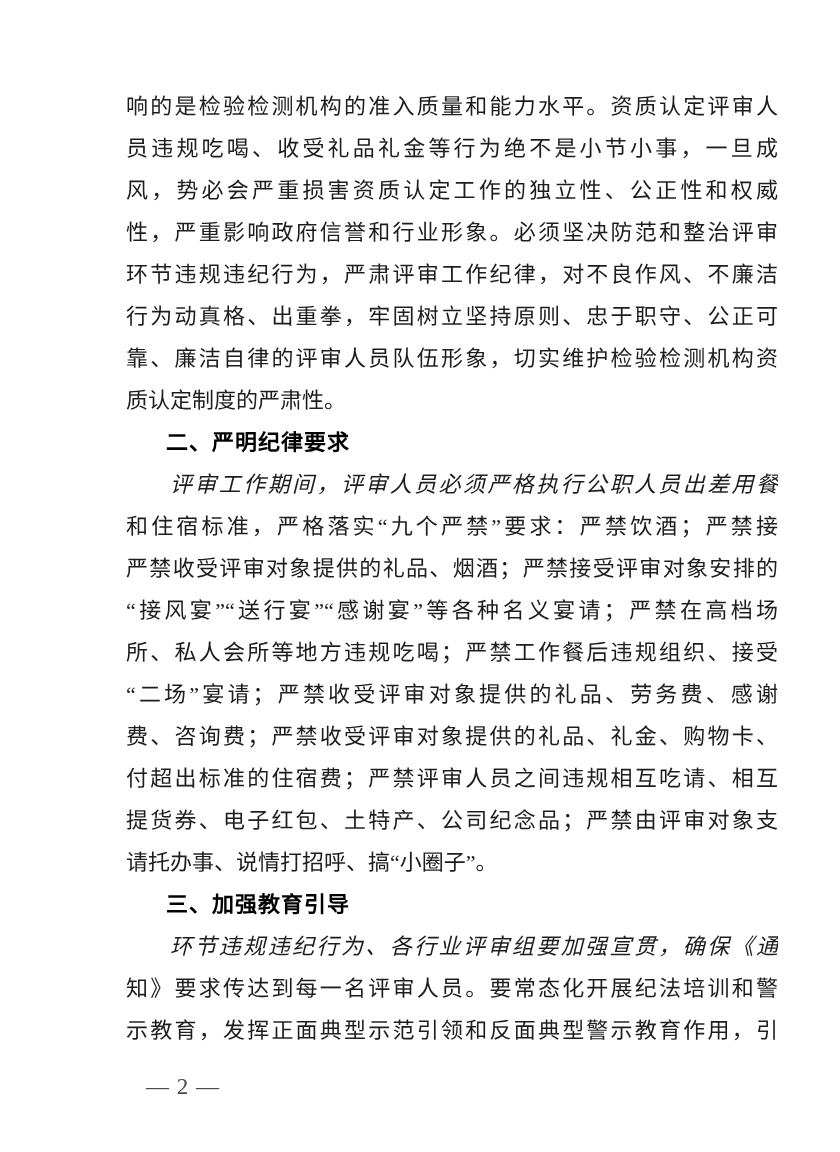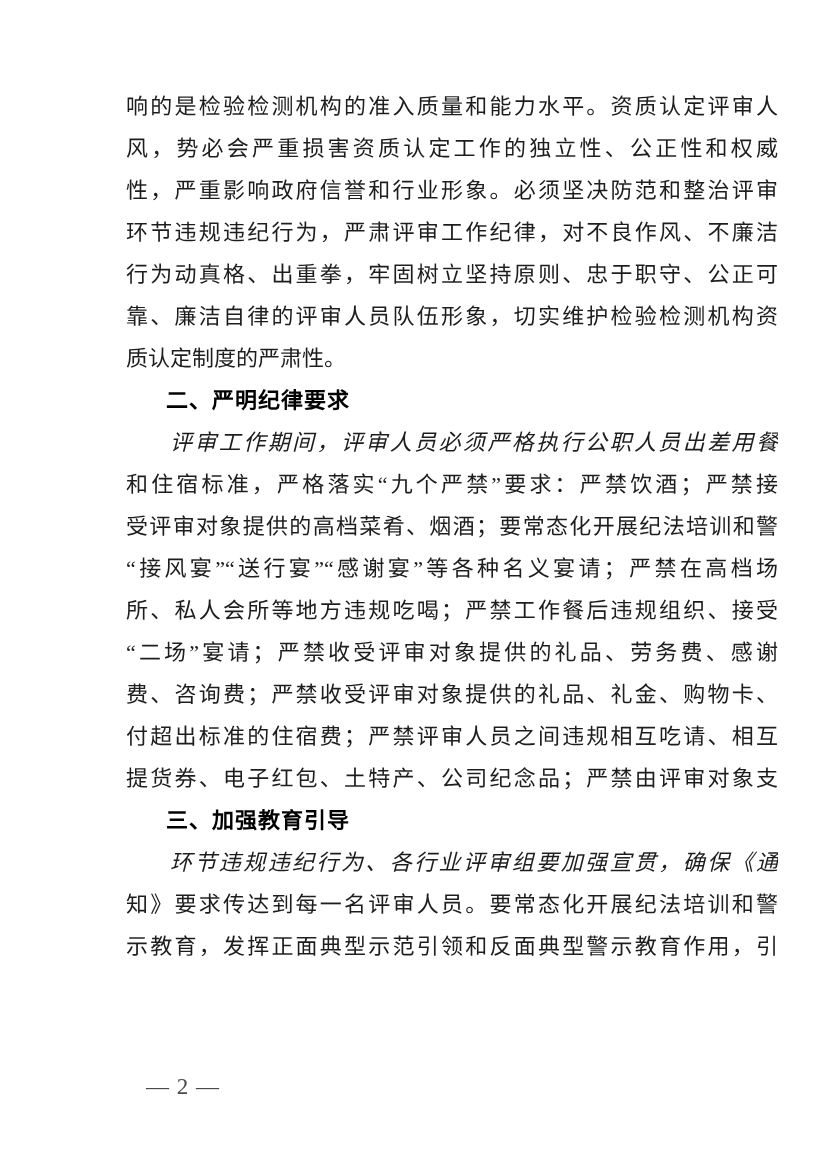--- a/index.html
+++ b/index.html
@@ -61,35 +61,37 @@
     font-family: "Liberation Serif", "DejaVu Serif", serif;
     letter-spacing: 1px;
   }
 </style>
 </head>
 <body>
 
 <div class="page">
   <div class="text-block">
       <div class="line">响的是检验检测机构的准入质量和能力水平。资质认定评审人</div>
+      <div class="line">员违规吃喝、收受礼品礼金等行为绝不是小节小事，一旦成</div>
       <div class="line">风，势必会严重损害资质认定工作的独立性、公正性和权威</div>
       <div class="line">性，严重影响政府信誉和行业形象。必须坚决防范和整治评审</div>
       <div class="line">环节违规违纪行为，严肃评审工作纪律，对不良作风、不廉洁</div>
       <div class="line">行为动真格、出重拳，牢固树立坚持原则、忠于职守、公正可</div>
       <div class="line">靠、廉洁自律的评审人员队伍形象，切实维护检验检测机构资</div>
       <div class="line no-justify">质认定制度的严肃性。</div>
       <div class="heading">二、严明纪律要求</div>
       <div class="line indent">评审工作期间，评审人员必须严格执行公职人员出差用餐</div>
       <div class="line">和住宿标准，严格落实“九个严禁”要求：严禁饮酒；严禁接</div>
-      <div class="line">受评审对象提供的高档菜肴、烟酒；要常态化开展纪法培训和警</div>
+      <div class="line">严禁收受评审对象提供的礼品、烟酒；严禁接受评审对象安排的</div>
       <div class="line">“接风宴”“送行宴”“感谢宴”等各种名义宴请；严禁在高档场</div>
       <div class="line">所、私人会所等地方违规吃喝；严禁工作餐后违规组织、接受</div>
       <div class="line">“二场”宴请；严禁收受评审对象提供的礼品、劳务费、感谢</div>
       <div class="line">费、咨询费；严禁收受评审对象提供的礼品、礼金、购物卡、</div>
       <div class="line">付超出标准的住宿费；严禁评审人员之间违规相互吃请、相互</div>
       <div class="line">提货券、电子红包、土特产、公司纪念品；严禁由评审对象支</div>
+      <div class="line no-justify">请托办事、说情打招呼、搞“小圈子”。</div>
       <div class="heading">三、加强教育引导</div>
       <div class="line indent">环节违规违纪行为、各行业评审组要加强宣贯，确保《通</div>
       <div class="line">知》要求传达到每一名评审人员。要常态化开展纪法培训和警</div>
       <div class="line">示教育，发挥正面典型示范引领和反面典型警示教育作用，引</div>
     </div>
   <div class="page-number">— 2 —</div>
 </div>
 
 </body></html>

